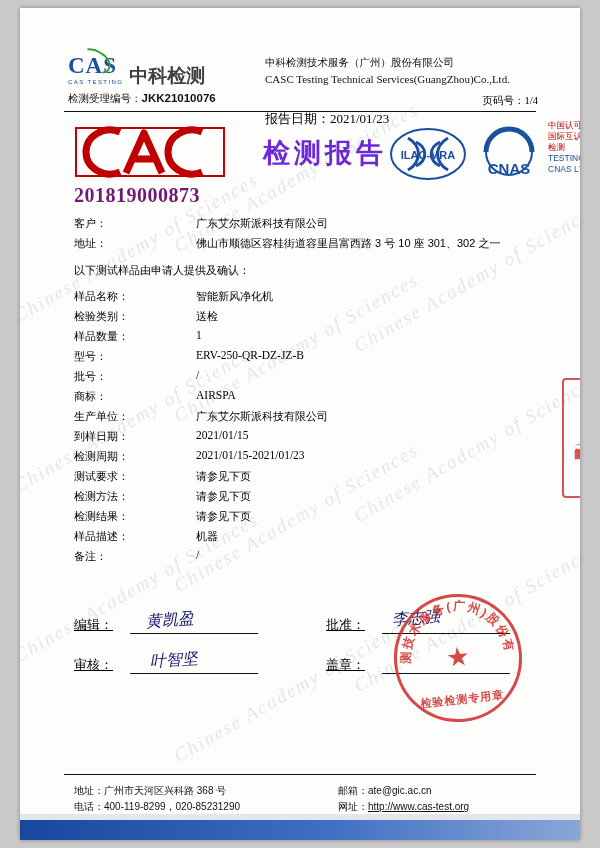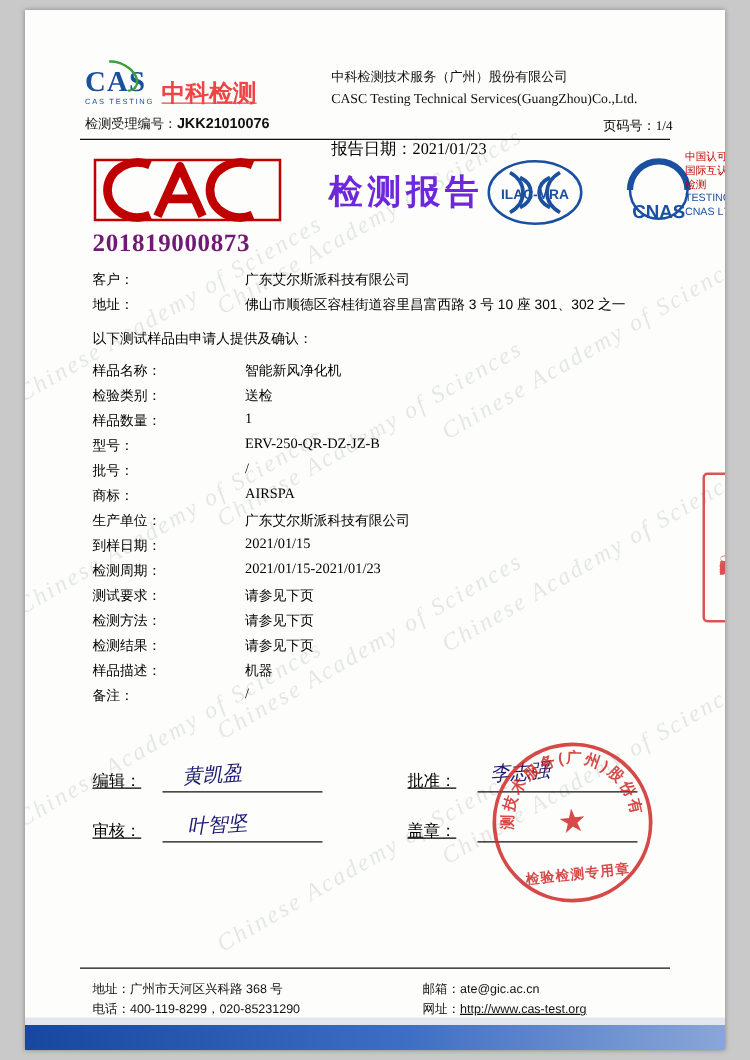--- a/index.html
+++ b/index.html
@@ -66,24 +66,23 @@
   .cas-sub {
     font-size: 6px;
     color: #1b4fa0;
     letter-spacing: 1.4px;
     margin-top: 2px;
   }
   .cas-cn {
     font-family: "Liberation Serif", serif;
     font-weight: bold;
     font-size: 19px;
-    color: #ef4444;
+    color: #404040;
     margin-left: 6px;
     line-height: 1;
-    text-decoration: underline;
   }
   .cas-swoosh {
     position: absolute;
     left: 58px;
     top: 42px;
     width: 30px;
     height: 18px;
     border: 2px solid #3aa03a;
     border-radius: 50%;
     border-left-color: transparent;
@@ -170,21 +169,21 @@
   
   .mark-ilac {
     position: absolute;
     left: 368px;
     top: 118px;
     width: 80px;
     height: 56px;
   }
   .mark-cnas {
     position: absolute;
-    left: 468px;
+    left: 450px;
     top: 118px;
     width: 78px;
     height: 56px;
   }
   .cnas-txt {
     position: absolute;
     left: 528px;
     top: 112px;
     width: 70px;
     font-size: 8.5px;

